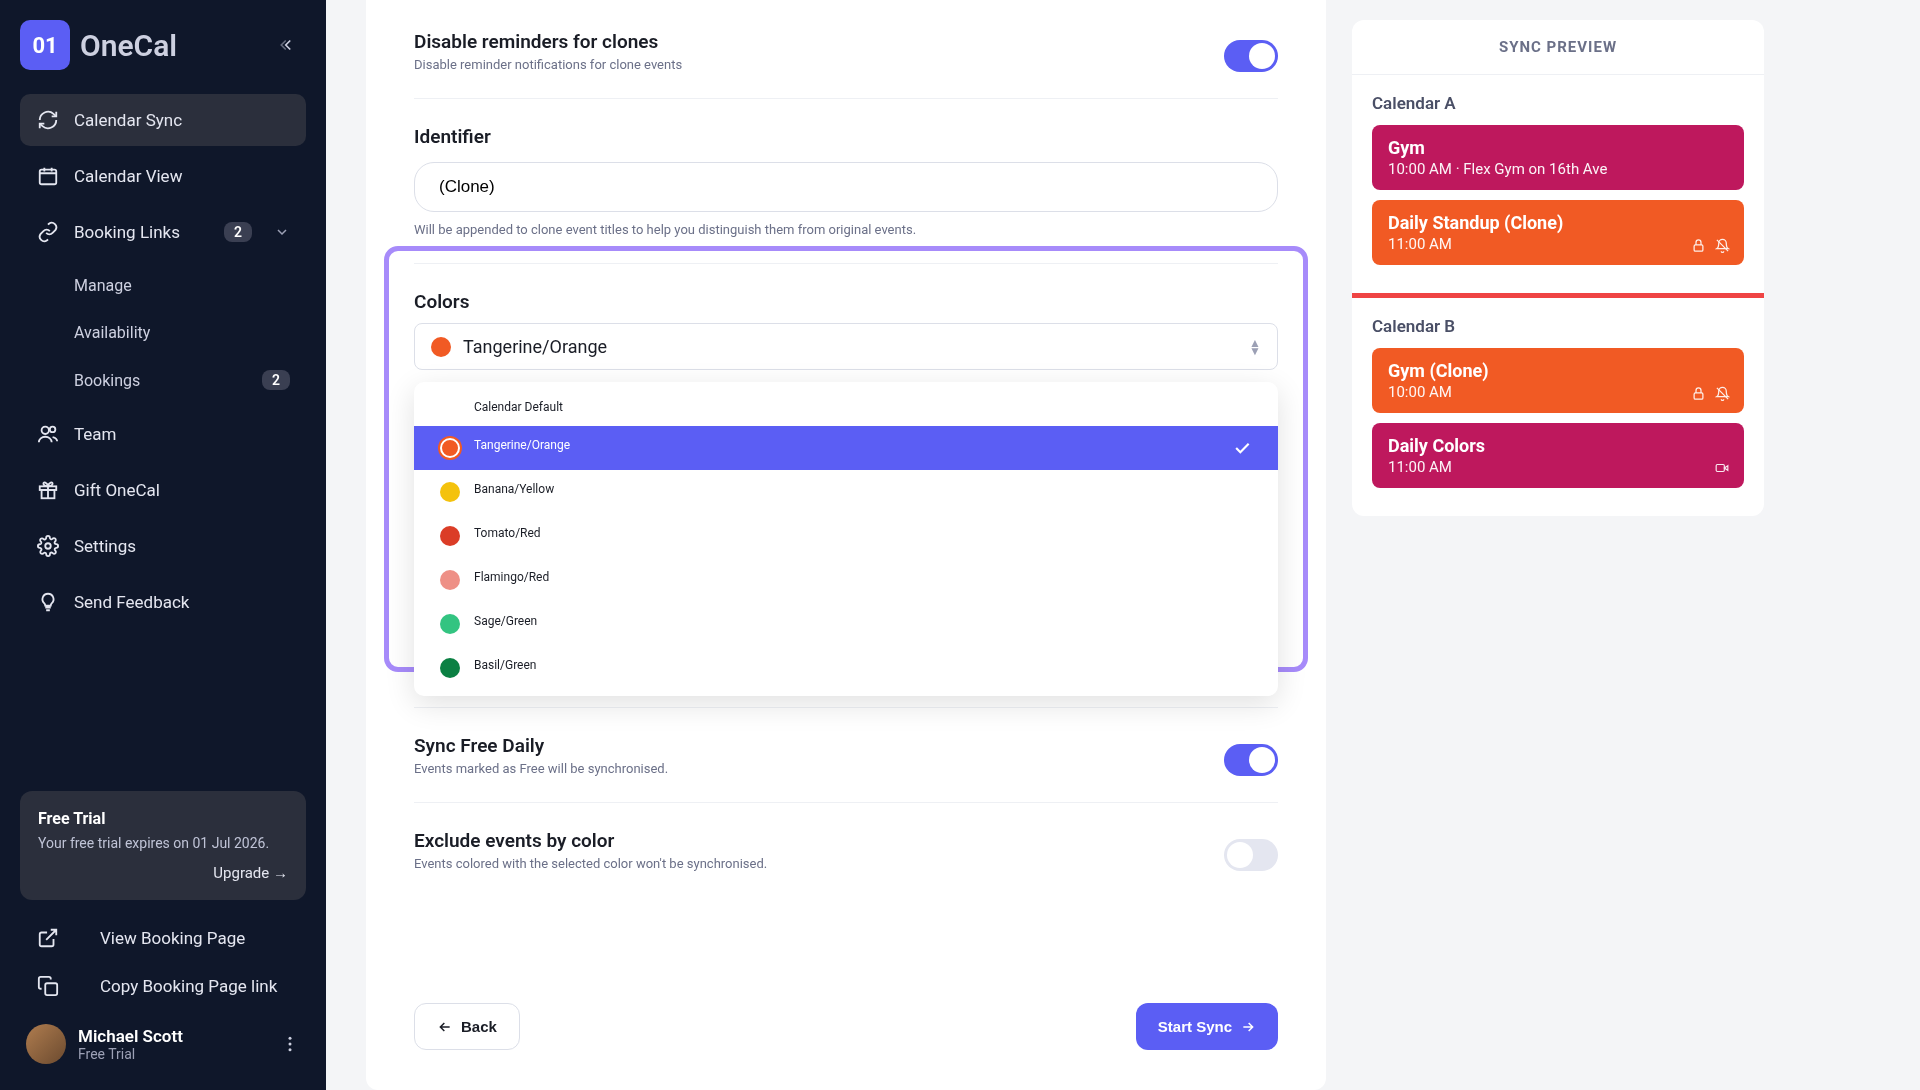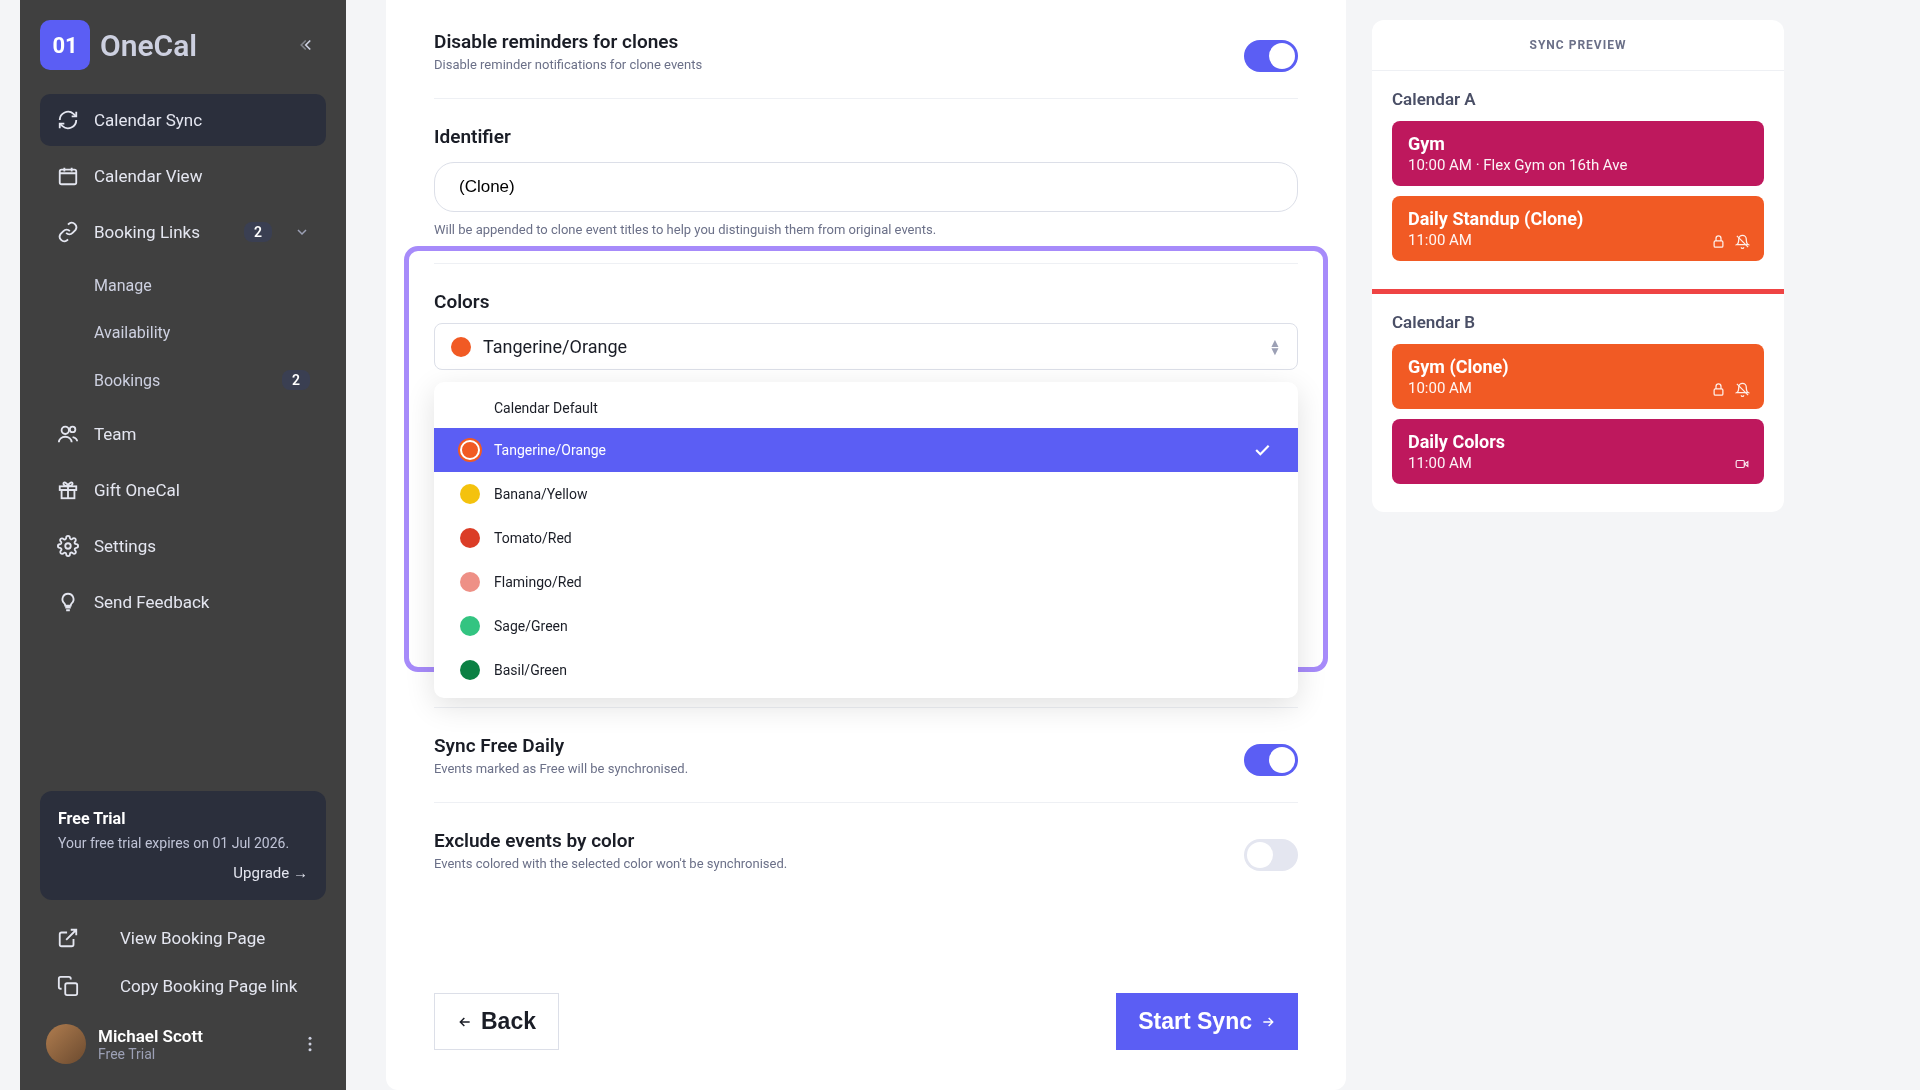--- a/index.html
+++ b/index.html
@@ -1,18 +1,18 @@
 <!DOCTYPE html>
 <html><head>
 <meta charset="utf-8">
 <style>
 * { box-sizing: border-box; margin: 0; padding: 0; }
 body { font-family: -apple-system, BlinkMacSystemFont, 'Segoe UI', Roboto, sans-serif; background: #f4f5f7; color: #1a1d26; overflow: hidden; width: 1920px; height: 1090px; }
 .app { display: flex; height: 1090px; }
-.sidebar { width: 326px; background: #404040; color: #fff; display: flex; flex-direction: column; padding: 20px; margin-left: 20px; }
+.sidebar { width: 326px; background: #0f172a; color: #fff; display: flex; flex-direction: column; padding: 20px; }
 .logo-row { display: flex; align-items: center; justify-content: space-between; margin-bottom: 24px; }
 .logo { display: flex; align-items: center; gap: 10px; }
 .logo-badge { width: 50px; height: 50px; background: #5b5ef4; border-radius: 10px; display: flex; align-items: center; justify-content: center; font-weight: 700; font-size: 22px; color: #fff; }
 .logo-text { font-size: 30px; font-weight: 600; color: #cdd0e0; }
 .collapse-btn { width: 36px; height: 36px; display: flex; align-items: center; justify-content: center; color: #cdd0e0; cursor: pointer; }
 .nav { display: flex; flex-direction: column; gap: 4px; }
 .nav-item { display: flex; align-items: center; gap: 14px; padding: 14px 16px; border-radius: 10px; cursor: pointer; color: #e4e6f0; font-size: 17px; }
 .nav-item.active { background: #2b2f3c; }
 .nav-item .icon { width: 24px; height: 24px; display: flex; align-items: center; justify-content: center; flex-shrink: 0; }
 .nav-item .badge { background: #3a3f52; color: #fff; font-size: 14px; font-weight: 600; border-radius: 8px; padding: 2px 10px; margin-left: auto; }
@@ -44,31 +44,31 @@
 .toggle.off .knob { left: 3px; }
 .input-text { width: 100%; border: 1px solid #dcdfe8; border-radius: 20px; padding: 14px 24px; font-size: 17px; margin-top: 10px; }
 .helper { font-size: 16px; color: #6b7088; margin-top: 10px; }
 .select { width: 100%; border: 1px solid #dcdfe8; border-radius: 8px; padding: 12px 16px; font-size: 18px; display: flex; align-items: center; gap: 12px; cursor: pointer; margin-top: 10px; }
 .color-dot { width: 20px; height: 20px; border-radius: 50%; flex-shrink: 0; }
 .select .arrows { margin-left: auto; color: #9ca0b5; font-size:12px; line-height:8px; display:flex; flex-direction:column; }
 
 .highlight-border { position: absolute; border: 5px solid #a78bfa; border-radius: 14px; pointer-events: none; }
 
 .dropdown { position: absolute; background: #fff; border-radius: 10px; box-shadow: 0 8px 30px rgba(0,0,0,0.12); padding: 6px 0; z-index: 5; }
-.dropdown .opt { display: flex; align-items: center; gap: 14px; padding: 12px 26px; font-size: 14px; cursor: pointer; }
+.dropdown .opt { display: flex; align-items: flex-start; gap: 14px; padding: 12px 26px; font-size: 12px; cursor: pointer; }
 .dropdown .opt.selected { background: #5b5ef4; color: #fff; }
 .dropdown .opt .check { margin-left: auto; }
 
 .footer { display: flex; justify-content: space-between; padding-top: 20px; margin-top: auto; }
-.btn { border-radius: 0; padding: 14px 22px; font-size: 23px; font-weight: 600; cursor: pointer; display: inline-flex; align-items: center; gap: 8px; border: none; margin-top: 34px; }
+.btn { border-radius: 12px; padding: 14px 22px; font-size: 15px; font-weight: 600; cursor: pointer; display: inline-flex; align-items: center; gap: 8px; border: none; margin-top: 34px; }
 .btn.secondary { background: #fff; border: 1px solid #dcdfe8; color: #1a1d26; }
 .btn.primary { background: #5b5ef4; color: #fff; }
 
 .preview { width: 412px; background: #fff; border-radius: 12px; margin-top: 20px; align-self: flex-start; }
-.preview-title { text-align: center; font-size: 12px; font-weight: 700; letter-spacing: 1px; color: #6b7088; padding: 18px 0; border-bottom: 1px solid #eef0f4; }
+.preview-title { text-align: center; font-size: 15px; font-weight: 700; letter-spacing: 1px; color: #6b7088; padding: 18px 0; border-bottom: 1px solid #eef0f4; }
 .cal-section { padding: 14px 10px 18px; border-bottom: 5px solid #ef4444; }
 .cal-section:last-child { border-bottom: none; }
 .cal-name { font-size: 17px; font-weight: 600; color: #4a4f66; padding: 4px 10px 12px; }
 .event-card { border-radius: 8px; padding: 12px 16px; margin: 0 10px 10px; color: #fff; position: relative; }
 .event-card.blue { background: #be185d; }
 .event-card.orange { background: #f15a24; }
 .event-card .title { font-size: 18px; font-weight: 700; margin-bottom: 2px; }
 .event-card .meta { font-size: 15px; opacity: 0.95; }
 .event-icons { position: absolute; right: 14px; bottom: 12px; display: flex; gap: 8px; opacity: 0.9; }
 .ico { width: 16px; height: 16px; display:inline-flex; align-items:center; justify-content:center; }

